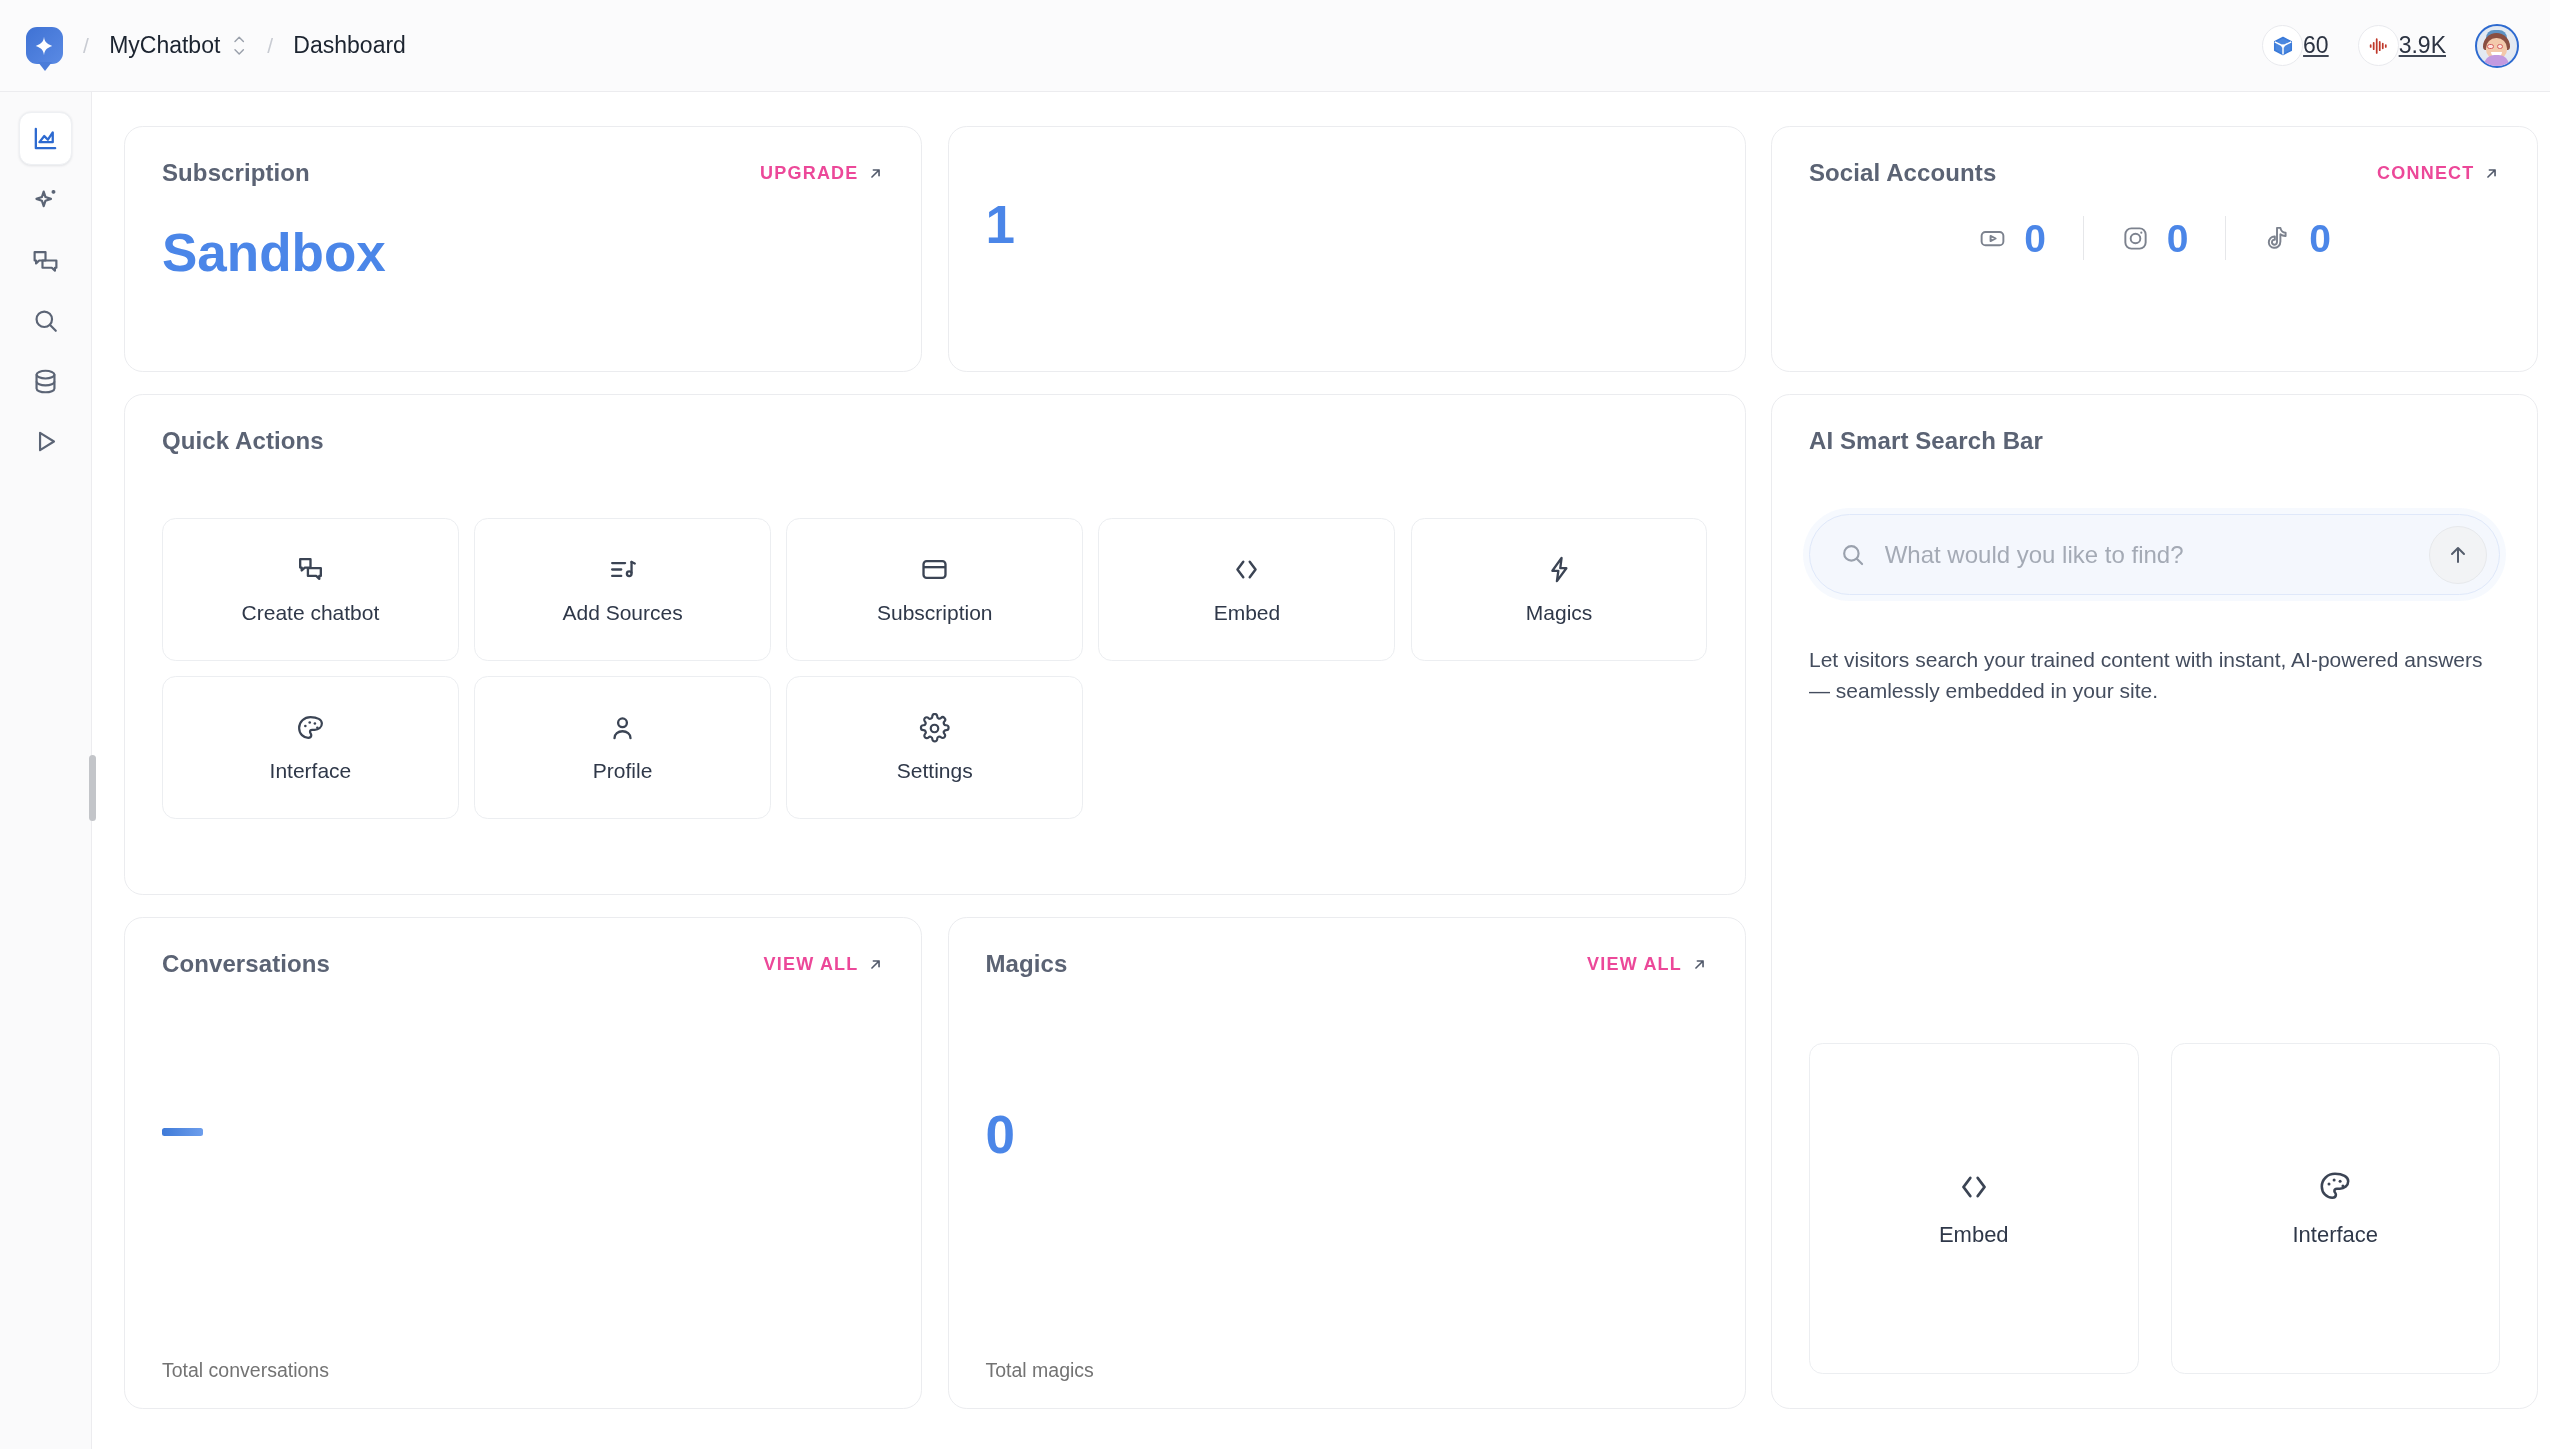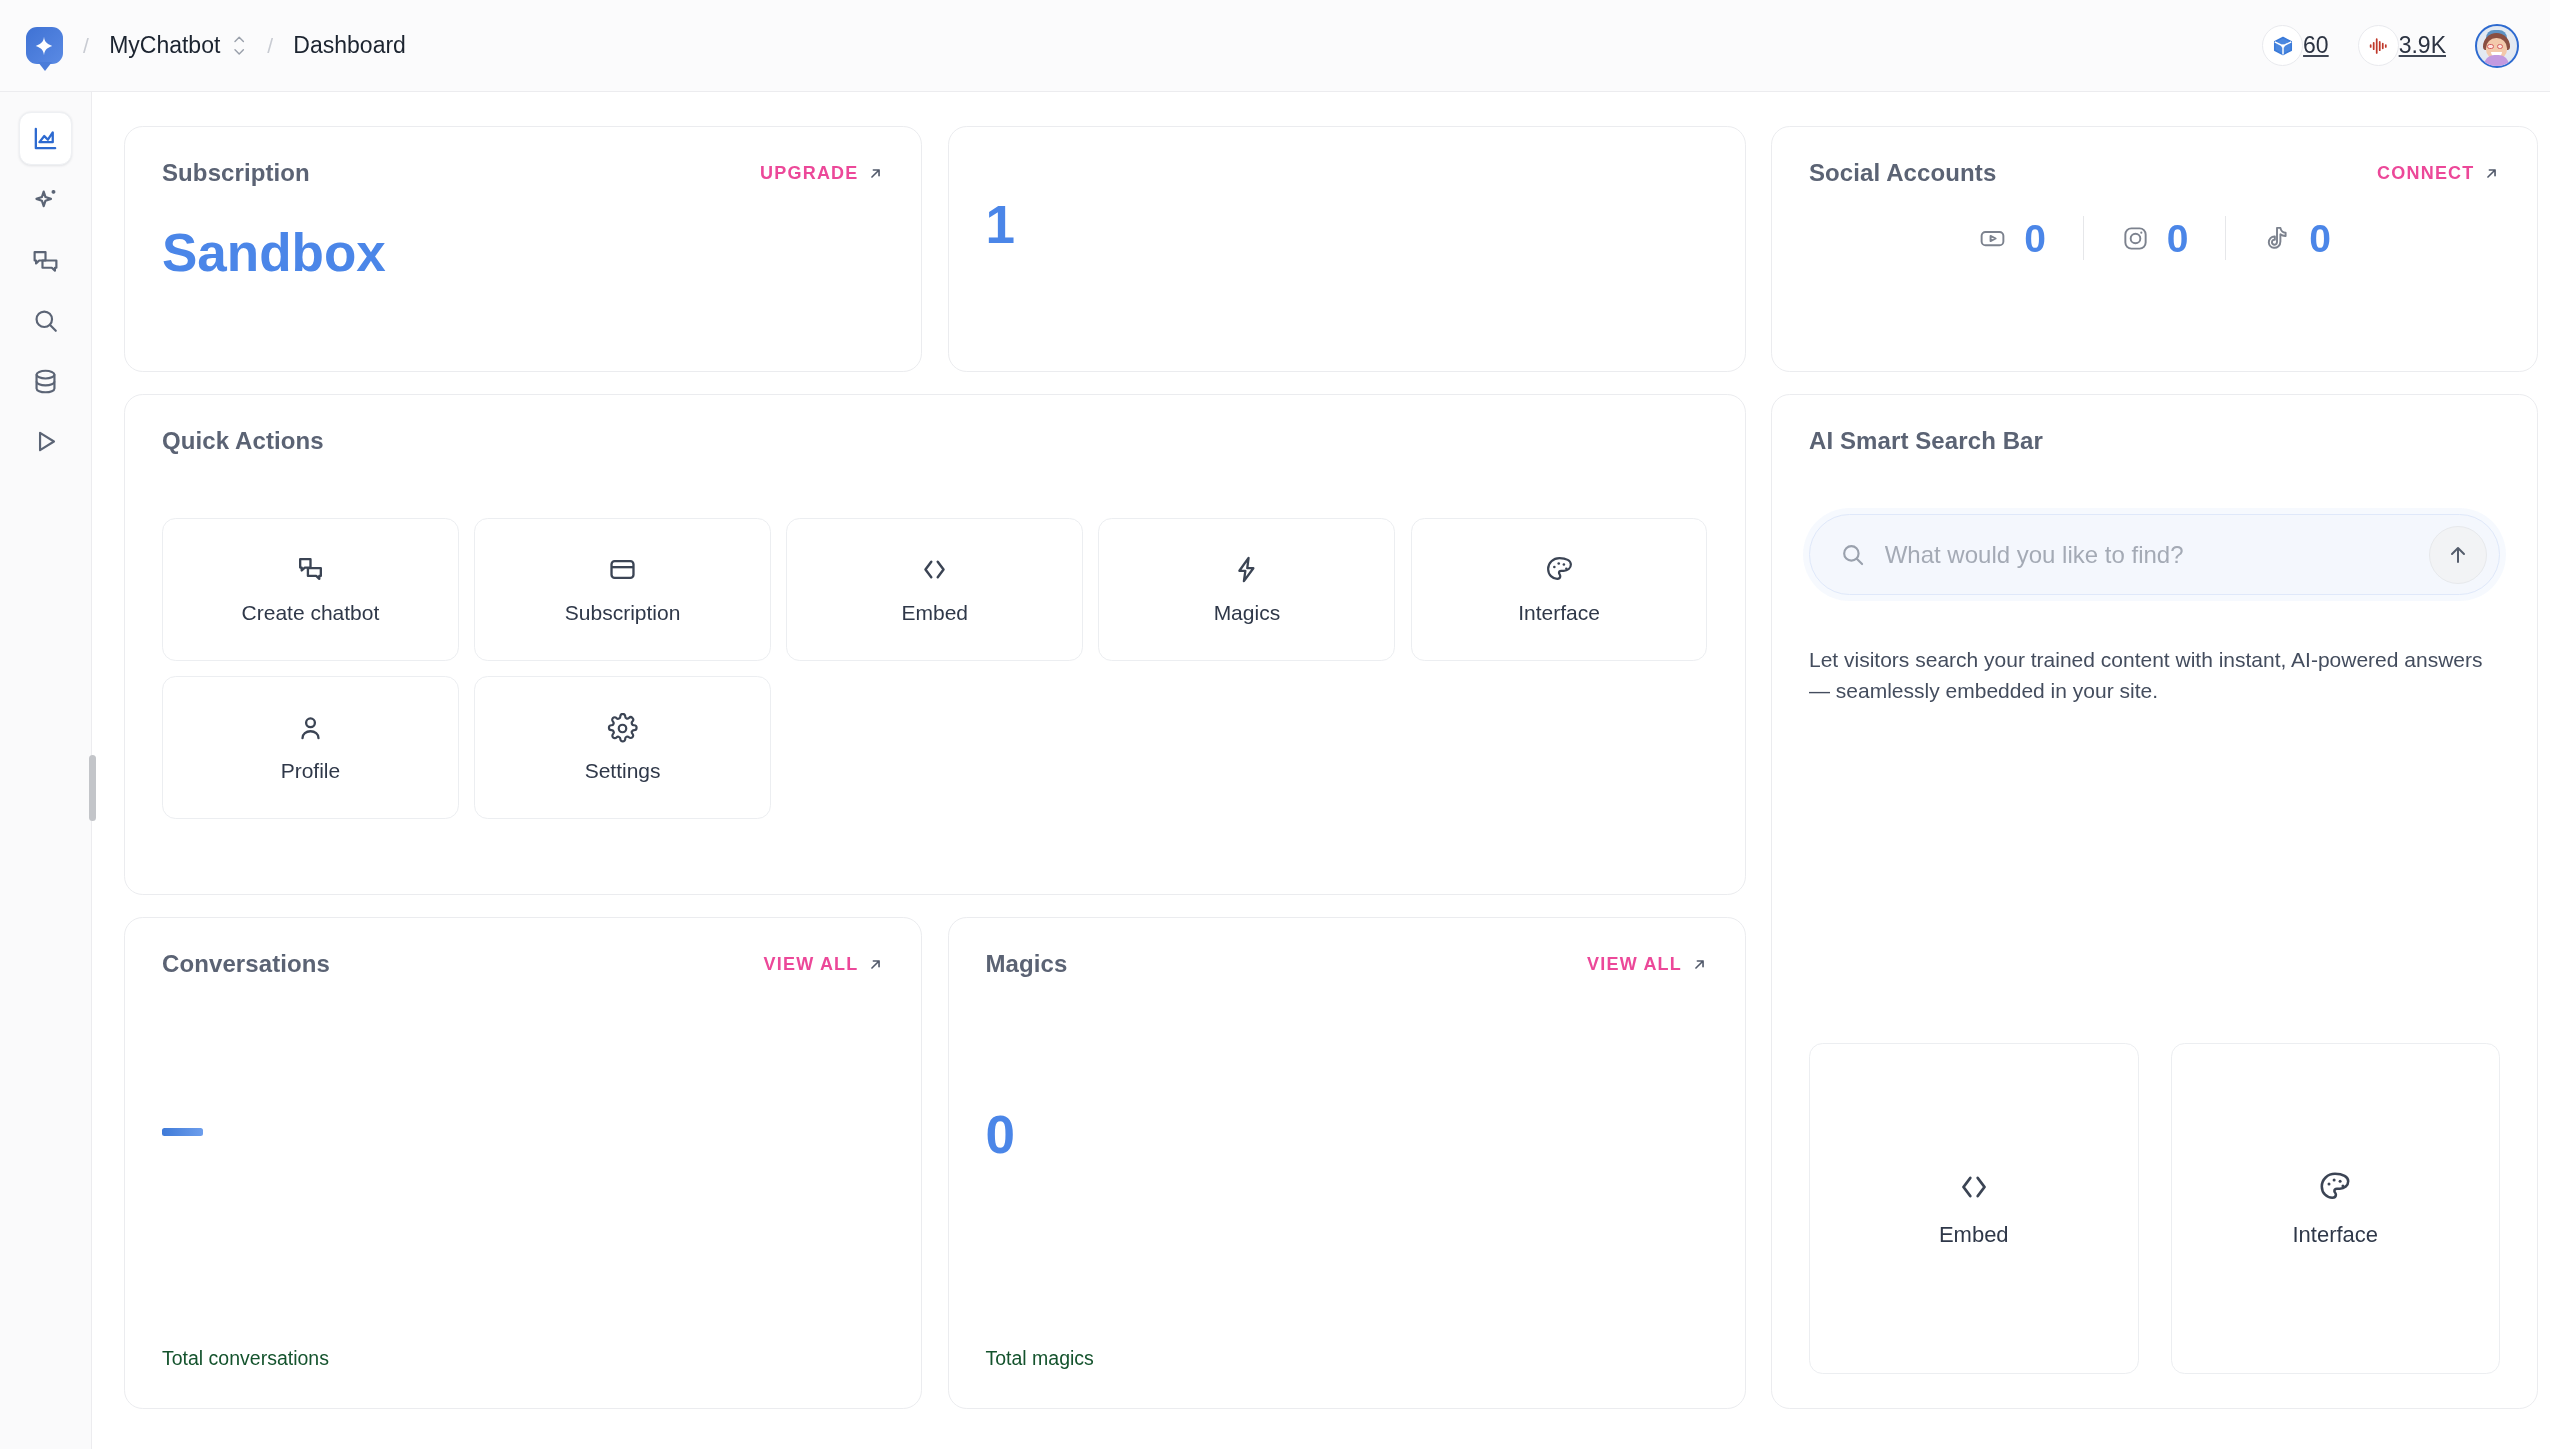--- a/index.html
+++ b/index.html
@@ -179,22 +179,22 @@
   }
   .ai-tile svg { width: 36px; height: 36px; }
   .ai-tile-label { font-size: 22px; color: #2f3849; }
   .stat-card .big-stat { position: absolute; left: 37px; top: 190px; }
   .dash {
     position: absolute; left: 37px; top: 210px;
     width: 41px; height: 7.6px; border-radius: 2.5px;
     background: linear-gradient(90deg,#3f7ad8,#6d9eec);
   }
   .stat-foot {
-    position: absolute; left: 37px; bottom: 38px;
-    font-size: 19.5px; color: #14532d;
+    position: absolute; left: 37px; bottom: 26px;
+    font-size: 19.5px; color: #737373;
   }
   .span2 { grid-column: span 2; }
   .rowspan2 { grid-row: span 2; }
 </style>
 </head>
 <body>
 
 <div class="topbar">
   <div class="logo">
     <svg viewBox="0 0 24 24" fill="#ffffff">
@@ -362,20 +362,29 @@
       <div class="qa-grid">
 
         <div class="qa-tile">
           <svg viewBox="0 0 24 24" fill="none" stroke="currentColor" stroke-width="1.8" stroke-linejoin="round">
             <path d="M4 4h8v6.5H7.6L5.2 12.8V10.5H4z"></path>
               <path d="M10 11h10v6h-1.2v2.3L16.4 17H10z"></path>
           </svg>
           <span class="qa-label">Create chatbot</span>
         </div>
 
+        <div class="qa-tile">
+          <svg viewBox="0 0 24 24" fill="none" stroke="currentColor" stroke-width="1.8" stroke-linecap="round" stroke-linejoin="round">
+            <path d="M4 7h10M4 12h7M4 17h7"></path>
+              <path d="M19 6.2v8.3"></path>
+              <circle cx="17.2" cy="15.3" r="1.8"></circle>
+              <path d="M19 6.2 21.5 7.4"></path>
+          </svg>
+          <span class="qa-label">Add Sources</span>
+        </div>
 
         <div class="qa-tile">
           <svg viewBox="0 0 24 24" fill="none" stroke="currentColor" stroke-width="1.8" stroke-linejoin="round">
             <rect x="3.5" y="5.5" width="17" height="13" rx="2.4"></rect>
               <path d="M3.5 10.2h17"></path>
           </svg>
           <span class="qa-label">Subscription</span>
         </div>
 
         <div class="qa-tile">

